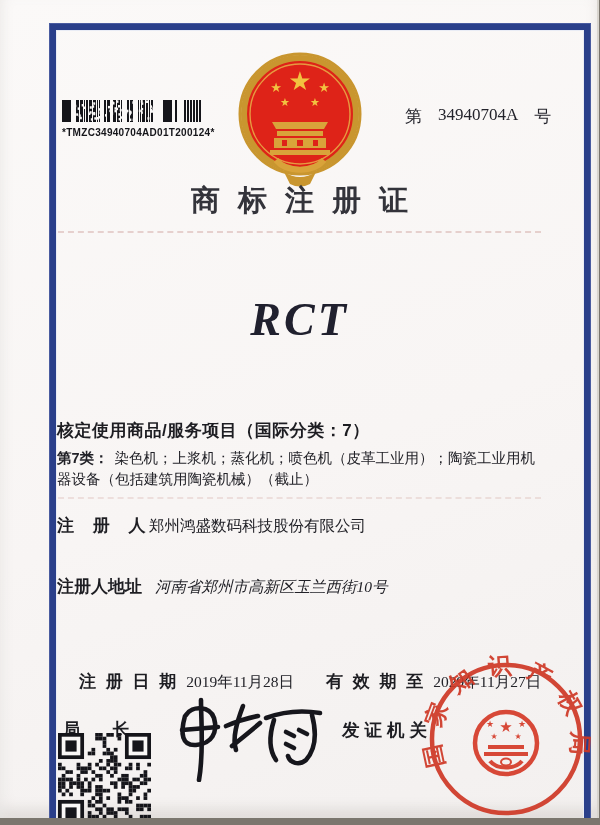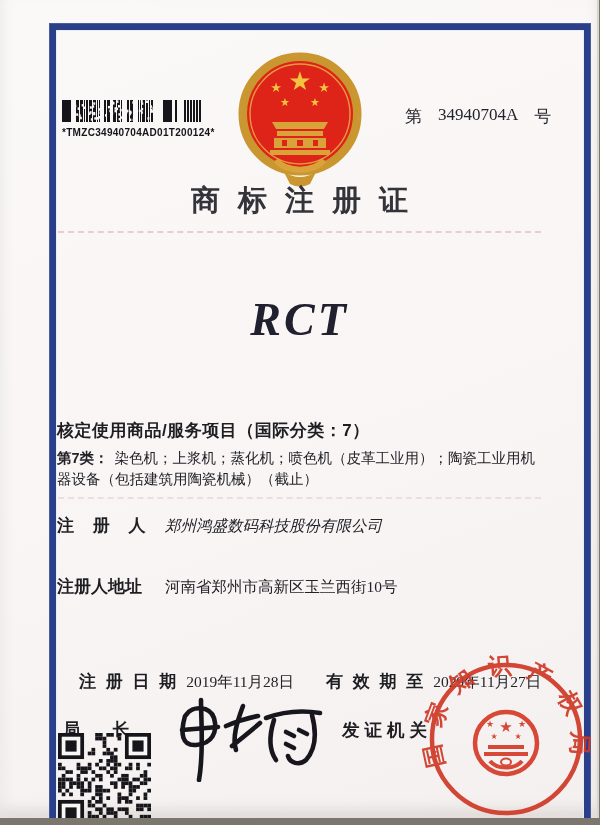--- a/index.html
+++ b/index.html
@@ -50,24 +50,24 @@
   }
   .goods .cls{font-family:"Liberation Sans",sans-serif;font-weight:bold;margin-right:6px;}
   .row{display:flex;align-items:baseline;justify-content:space-between;}
   .lbl{
     font-family:"Liberation Sans",sans-serif;font-weight:bold;
     font-size:17px;color:#1d1d22;white-space:nowrap;
   }
   .val{font-size:15.5px;color:#222228;white-space:nowrap;}
   .registrant{left:57px;top:514px;}
   .registrant .lbl{word-spacing:14px;width:88px;}
-  .registrant .val{margin-left:20px;font-style:italic;}
+  .registrant .val{margin-left:4px;}
   .address{left:57px;top:575px;}
   .address .lbl{width:88px;}
-  .address .val{margin-left:20px;}
+  .address .val{margin-left:10px;font-style:italic;}
   .dates{left:57px;top:670px;gap:10px;}
   .dates .lbl{word-spacing:5px;margin-left:22px;}
   .dates .val{font-size:15.5px;}
   .dates .lbl2{}
   .director{left:63px;top:718px;word-spacing:28px;}
   .issuer{
     left:342px;top:718px;font-size:17.5px;color:#1d1d22;
     font-family:"Liberation Sans",sans-serif;letter-spacing:5px;font-weight:bold;
   }
   .sig{left:168px;top:690px;}

